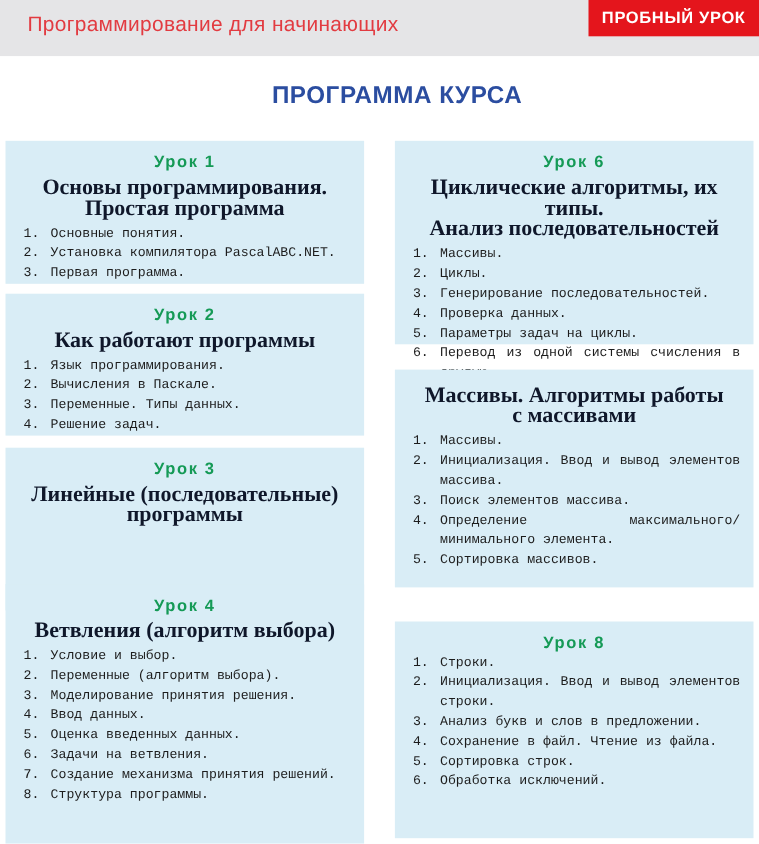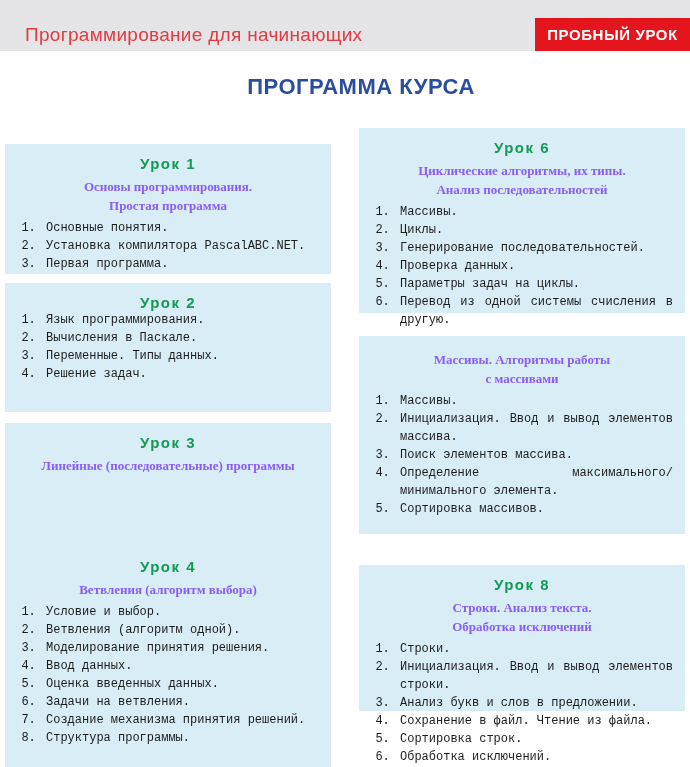--- a/index.html
+++ b/index.html
@@ -14,29 +14,29 @@
   }
   
   .header-bar {
     position: absolute;
     left: 0; top: 0;
     width: 690px; height: 51px;
     background: #e5e5e7;
   }
   .brand {
     position: absolute;
-    left: 25px; top: 12px; height: 45px;
+    left: 25px; top: 0; height: 45px;
     display: flex; align-items: center;
     font-size: 19px;
     color: #e23b41;
     letter-spacing: 0.3px;
   }
   .trial-button {
     position: absolute;
-    left: 535px; top: 18px;
+    left: 535px; top: 0;
     width: 155px; height: 33px;
     background: #e4151c;
     color: #ffffff;
     border: none;
     font-family: "Liberation Sans", sans-serif;
     font-weight: bold;
     font-size: 15px;
     letter-spacing: 0.6px;
     display: flex; align-items: center; justify-content: center;
     cursor: pointer;
@@ -51,44 +51,44 @@
     font-weight: bold;
     font-size: 22px;
     letter-spacing: 0.5px;
   }
   
   .card {
     position: absolute;
     background: #d9edf6;
     padding: 9px 12px 6px 12px;
   }
-  .col-left  { left: 5px;   width: 326px; margin-top: 16px; }
+  .col-left  { left: 5px;   width: 326px; }
   .col-right { left: 359px; width: 326px; }
   .c1 { top: 128px; height: 130px; }
   .c2 { top: 267px; height: 129px; }
   .c3 { top: 407px; height: 148px; }
   .c4 { top: 531px; height: 254px; }
   .c6 { top: 128px; height: 185px; }
   .c7 { top: 336px; height: 198px; }
-  .c8 { top: 565px; height: 146px; }
+  .c8 { top: 565px; height: 197px; }
   .lesson-title {
     text-align: center;
     color: #159a56;
     font-weight: bold;
     font-size: 15px;
     letter-spacing: 1.5px;
     margin-top: 2px;
   }
   .lesson-subtitle {
     text-align: center;
     font-family: "Liberation Serif", serif;
     font-weight: bold;
-    font-size: 13px;
+    font-size: 20px;
     line-height: 19px;
-    color: #8b5cf6;
+    color: #0f172a;
     margin: 5px 0 4px 0;
     white-space: pre-line;
   }
   ol.lesson-items {
     margin: 0;
     padding-left: 26px;
     list-style: decimal outside;
     font-family: Liberation Mono, monospace;
     font-size: 12px;
     line-height: 18px;
@@ -117,39 +117,40 @@
 Простая программа</div>
     <ol class="lesson-items">
       <li>Основные понятия.</li>
       <li>Установка компилятора PascalABC.NET.</li>
       <li>Первая программа.</li>
     </ol>
   </div>
 
   <div class="card col-left c2">
     <div class="lesson-title">Урок 2</div>
+    <div class="lesson-subtitle">Как работают программы</div>
     <ol class="lesson-items">
       <li>Язык программирования.</li>
       <li>Вычисления в Паскале.</li>
       <li>Переменные. Типы данных.</li>
       <li>Решение задач.</li>
     </ol>
   </div>
 
   <div class="card col-left c3">
     <div class="lesson-title">Урок 3</div>
     <div class="lesson-subtitle">Линейные (последовательные) программы</div>
   </div>
 
   <div class="card col-left c4">
     <div class="lesson-title">Урок 4</div>
     <div class="lesson-subtitle">Ветвления (алгоритм выбора)</div>
     <ol class="lesson-items">
       <li>Условие и выбор.</li>
-      <li>Ветвления (алгоритм одной).</li>
+      <li>Переменные (алгоритм выбора).</li>
       <li>Моделирование принятия решения.</li>
       <li>Ввод данных.</li>
       <li>Оценка введенных данных.</li>
       <li>Задачи на ветвления.</li>
       <li>Создание механизма принятия решений.</li>
       <li>Структура программы.</li>
     </ol>
   </div>
 
   <div class="card col-right c6">
@@ -173,22 +174,20 @@
       <li>Массивы.</li>
       <li>Инициализация. Ввод и вывод элементов массива.</li>
       <li>Поиск элементов массива.</li>
       <li>Определение максимального/минимального элемента.</li>
       <li>Сортировка массивов.</li>
     </ol>
   </div>
 
   <div class="card col-right c8">
     <div class="lesson-title">Урок 8</div>
-    <div class="lesson-subtitle">Строки. Анализ текста.
-Обработка исключений</div>
     <ol class="lesson-items">
       <li>Строки.</li>
       <li>Инициализация. Ввод и вывод элементов строки.</li>
       <li>Анализ букв и слов в предложении.</li>
       <li>Сохранение в файл. Чтение из файла.</li>
       <li>Сортировка строк.</li>
       <li>Обработка исключений.</li>
     </ol>
   </div>
 

